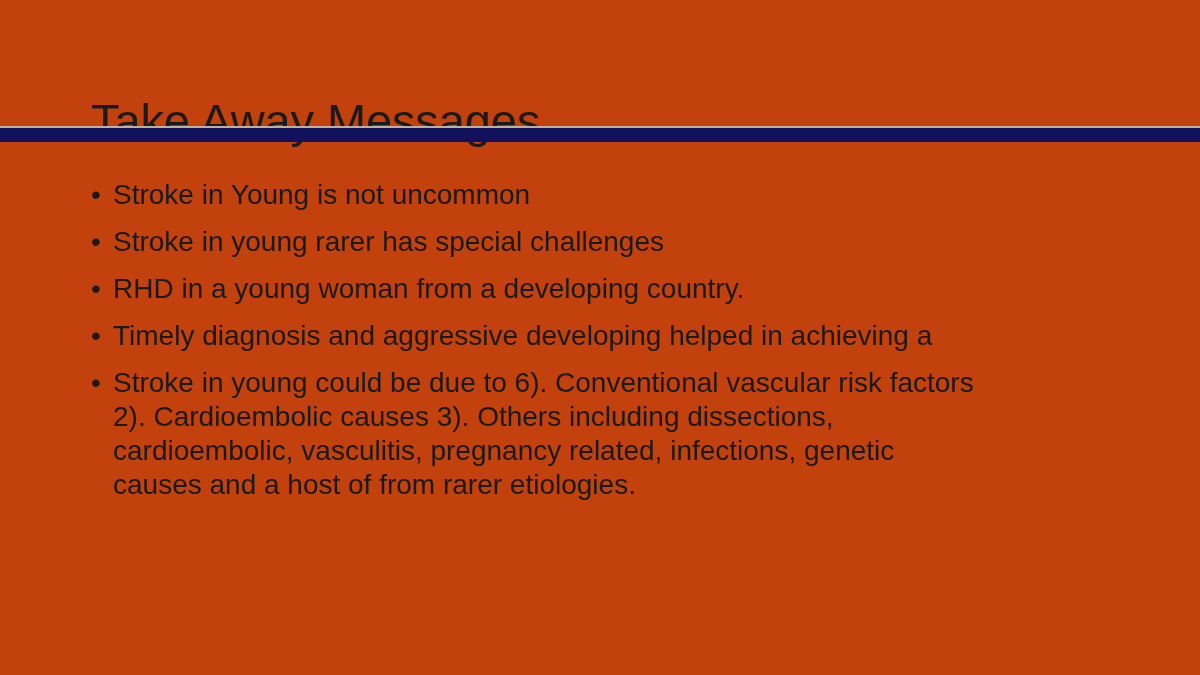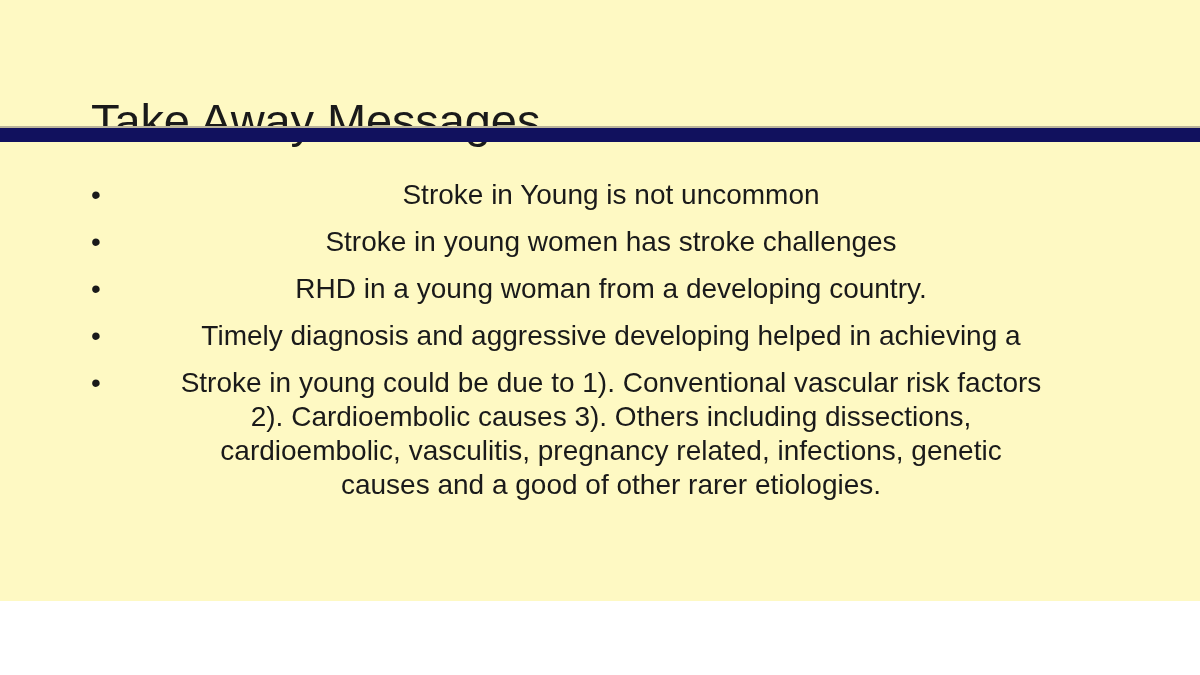--- a/index.html
+++ b/index.html
@@ -10,22 +10,22 @@
   body {
     width: 1200px;
     height: 675px;
     background: #ffffff;
     font-family: "Liberation Sans", sans-serif;
     overflow: hidden;
   }
   .slide {
     position: relative;
     width: 1200px;
-    height: 601px;
-    background: #fef9c3;
+    height: 675px;
+    background: #c2410c;
   }
 
   
   .slide-title {
     position: absolute;
     left: 91px;
     top: 65px;
     width: 1020px;
     font-size: 47px;
     font-weight: 400;
@@ -86,21 +86,20 @@
     position: absolute;
     left: 2px;
     top: 0;
     width: 18px;
     font-size: 28px;
     line-height: 34px;
     color: #1a1a1a;
   }
   .bullet-text {
     display: block;
-    text-align: center;
   }
   .bullet-text .ln {
     display: block;
     white-space: nowrap;
   }
 </style>
 </head>
 <body>
 
 <div class="slide">
@@ -117,42 +116,42 @@
     <li class="bullet-item">
       <span class="bullet-marker">•</span>
       <span class="bullet-text">
         <span class="ln">Stroke in Young is not uncommon</span>
       </span>
     </li>
 
     <li class="bullet-item">
       <span class="bullet-marker">•</span>
       <span class="bullet-text">
-        <span class="ln">Stroke in young women has stroke challenges</span>
+        <span class="ln">Stroke in young rarer has special challenges</span>
       </span>
     </li>
 
     <li class="bullet-item">
       <span class="bullet-marker">•</span>
       <span class="bullet-text">
         <span class="ln">RHD in a young woman from a developing country.</span>
       </span>
     </li>
 
     <li class="bullet-item">
       <span class="bullet-marker">•</span>
       <span class="bullet-text">
         <span class="ln">Timely diagnosis and aggressive developing helped in achieving a</span>
       </span>
     </li>
 
     <li class="bullet-item">
       <span class="bullet-marker">•</span>
       <span class="bullet-text">
-        <span class="ln">Stroke in young could be due to 1). Conventional vascular risk factors</span>
+        <span class="ln">Stroke in young could be due to 6). Conventional vascular risk factors</span>
         <span class="ln">2). Cardioembolic causes 3). Others including dissections,</span>
         <span class="ln">cardioembolic, vasculitis, pregnancy related, infections, genetic</span>
-        <span class="ln">causes and a good of other rarer etiologies.</span>
+        <span class="ln">causes and a host of from rarer etiologies.</span>
       </span>
     </li>
 
   </ul>
 </div>
 
 </body></html>

